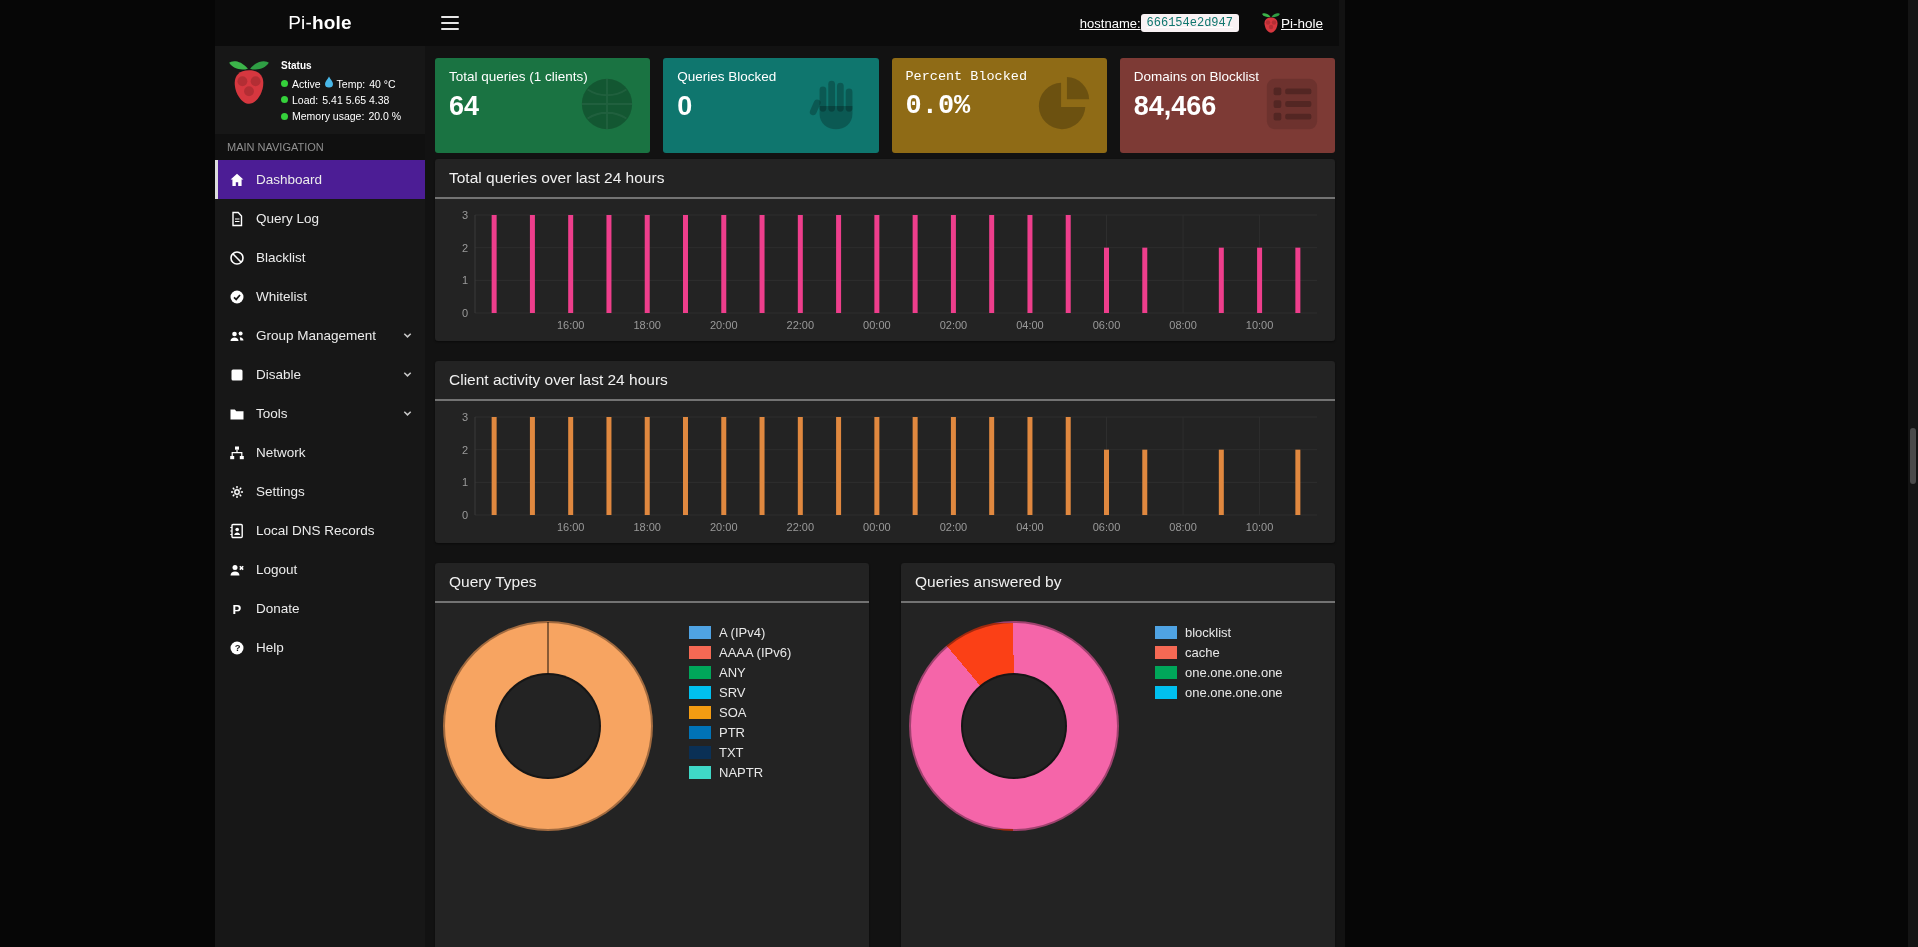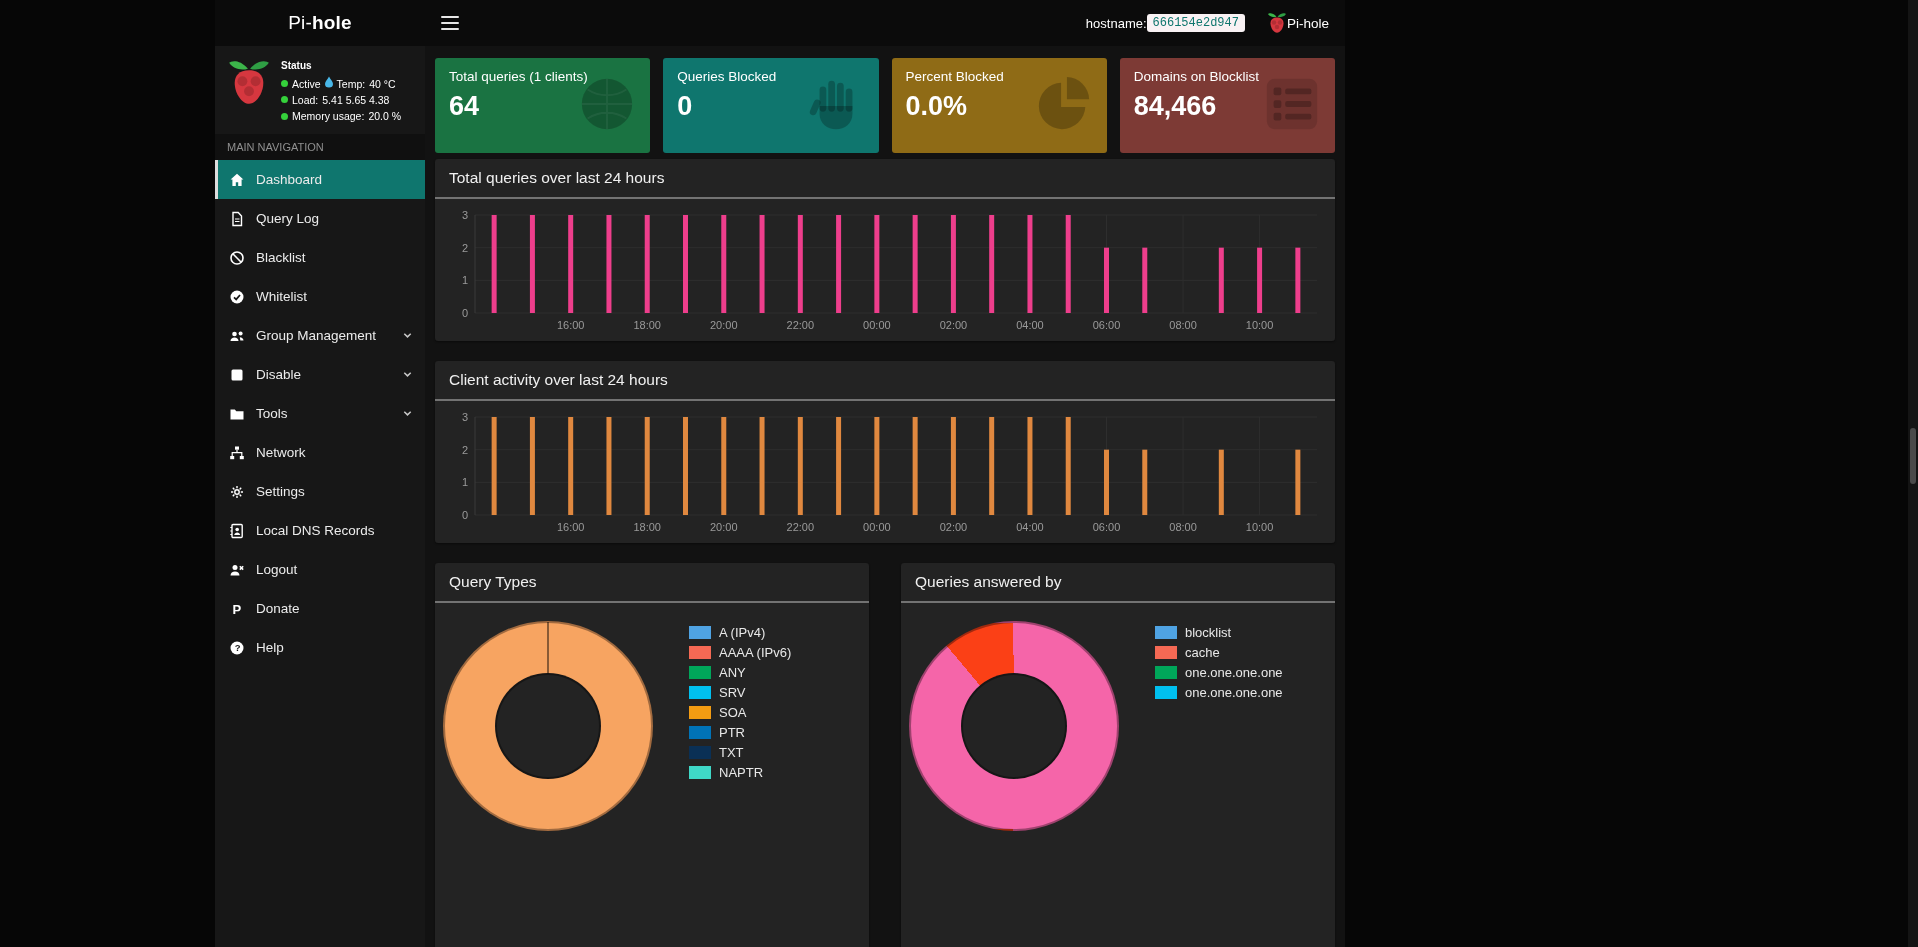--- a/index.html
+++ b/index.html
@@ -7,45 +7,45 @@
   body {
     width:1918px; height:947px; overflow:hidden;
     background:#060606; color:#fff;
     font-family:"Liberation Sans", sans-serif;
   }
   .stage { position:relative; width:1918px; height:947px; }
 
   .app { position:absolute; left:215px; top:0; width:1130px; height:947px; background:#121212; }
 
   
-  .navbar { position:absolute; left:0; top:0; right:0; height:46px; background:#0b0b0b; display:flex; z-index:5; }
+  .navbar { position:absolute; left:0; top:0; right:6px; height:46px; background:#0b0b0b; display:flex; z-index:5; }
   .navbar-logo { width:210px; display:flex; align-items:center; justify-content:center; font-size:19px; letter-spacing:.2px; cursor:pointer; }
   .navbar-logo b { font-weight:bold; }
   .navbar-rest { flex:1; display:flex; align-items:center; justify-content:space-between; padding:0 16px; }
   .hamburger { width:18px; height:14px; display:flex; flex-direction:column; justify-content:space-between; cursor:pointer; }
   .hamburger span { display:block; height:2px; background:#e8e8e8; border-radius:1px; }
-  .navbar-right { display:flex; align-items:center; gap:0; font-size:13px; }
+  .navbar-right { display:flex; align-items:center; gap:0; font-size:13px;text-decoration:underline; }
   .hostname-badge {
     background:#f9f2f4; color:#0f766e; padding:2px 6px; border-radius:3px;
     font-family:"Liberation Mono", monospace; font-size:12px;
   }
   .navbar-berry { margin-left:22px; display:flex; }
   .navbar-brand { font-size:13.5px; cursor:pointer; }
 
   
   .sidebar { position:absolute; left:0; top:46px; width:210px; bottom:0; background:#171717; }
   .status { display:flex; gap:10px; padding:12px 10px 10px 12px; }
   .status-text { font-size:10.5px; line-height:1.55; }
   .status-title { font-size:10px; font-weight:bold; margin-bottom:2px; }
   .status-line { display:flex; align-items:center; gap:4px; white-space:nowrap; }
   .dot { width:7px; height:7px; border-radius:50%; background:#35d13b; flex-shrink:0; }
   .nav-label { background:#101010; color:#8f8f8f; font-size:11px; padding:7px 12px; }
   .menu-item { display:flex; align-items:center; height:39px; padding:0 12px 0 11px; gap:10px;
     font-size:13.5px; color:#ececec; cursor:pointer; border-left:3px solid transparent; }
-  .menu-item.active { background:#0f766e; border-left-color:#dcdcdc; }
+  .menu-item.active { background:#4c1d95; border-left-color:#dcdcdc; }
   .mi-icon { width:17px; display:flex; align-items:center; color:#fff; flex-shrink:0; }
   .mi-label { flex:1; }
   .chevron { display:flex; }
 
   
   .content { position:absolute; left:210px; top:46px; right:0; bottom:0; padding:12px 10px; background:#121212; overflow:hidden; }
 
   .cards-row { display:flex; gap:13px; margin-bottom:6px; }
   .card { flex:1; height:95px; border-radius:3px; position:relative; padding:11px 14px; overflow:hidden; cursor:pointer; }
   .card-title { font-size:13.5px; }
@@ -308,21 +308,21 @@
                 <g fill="rgba(0,0,0,.24)">
                   <rect x="15" y="14" width="7" height="26" rx="3.5"></rect>
                   <rect x="24" y="8" width="7" height="32" rx="3.5"></rect>
                   <rect x="33" y="10" width="7" height="30" rx="3.5"></rect>
                   <rect x="42" y="16" width="7" height="24" rx="3.5"></rect>
                   <path d="M15 34h34v8c0 10-8 16-17 16s-17-6-17-16z"></path>
                   <rect x="7" y="27" width="7" height="17" rx="3.5" transform="rotate(24 10.5 35.5)"></rect>
                 </g>
               </svg></div>
           </div>
-          <div class="card" style="background: rgb(143, 107, 22);">
+          <div class="card" style="background: rgb(143, 107, 22); font-family: Liberation Mono, monospace;">
             <div class="card-title">Percent Blocked</div>
             <div class="card-value">0.0%</div>
             <div class="card-icon"><svg width="62" height="62" viewBox="0 0 64 64">
                 <g fill="rgba(0,0,0,.24)">
                   <path d="M29 10a24 24 0 1 0 25 25H29z"></path>
                   <path d="M35 4a24 24 0 0 1 23 23H35z"></path>
                 </g>
               </svg></div>
           </div>
           <div class="card" style="background: rgb(125, 58, 53);">

